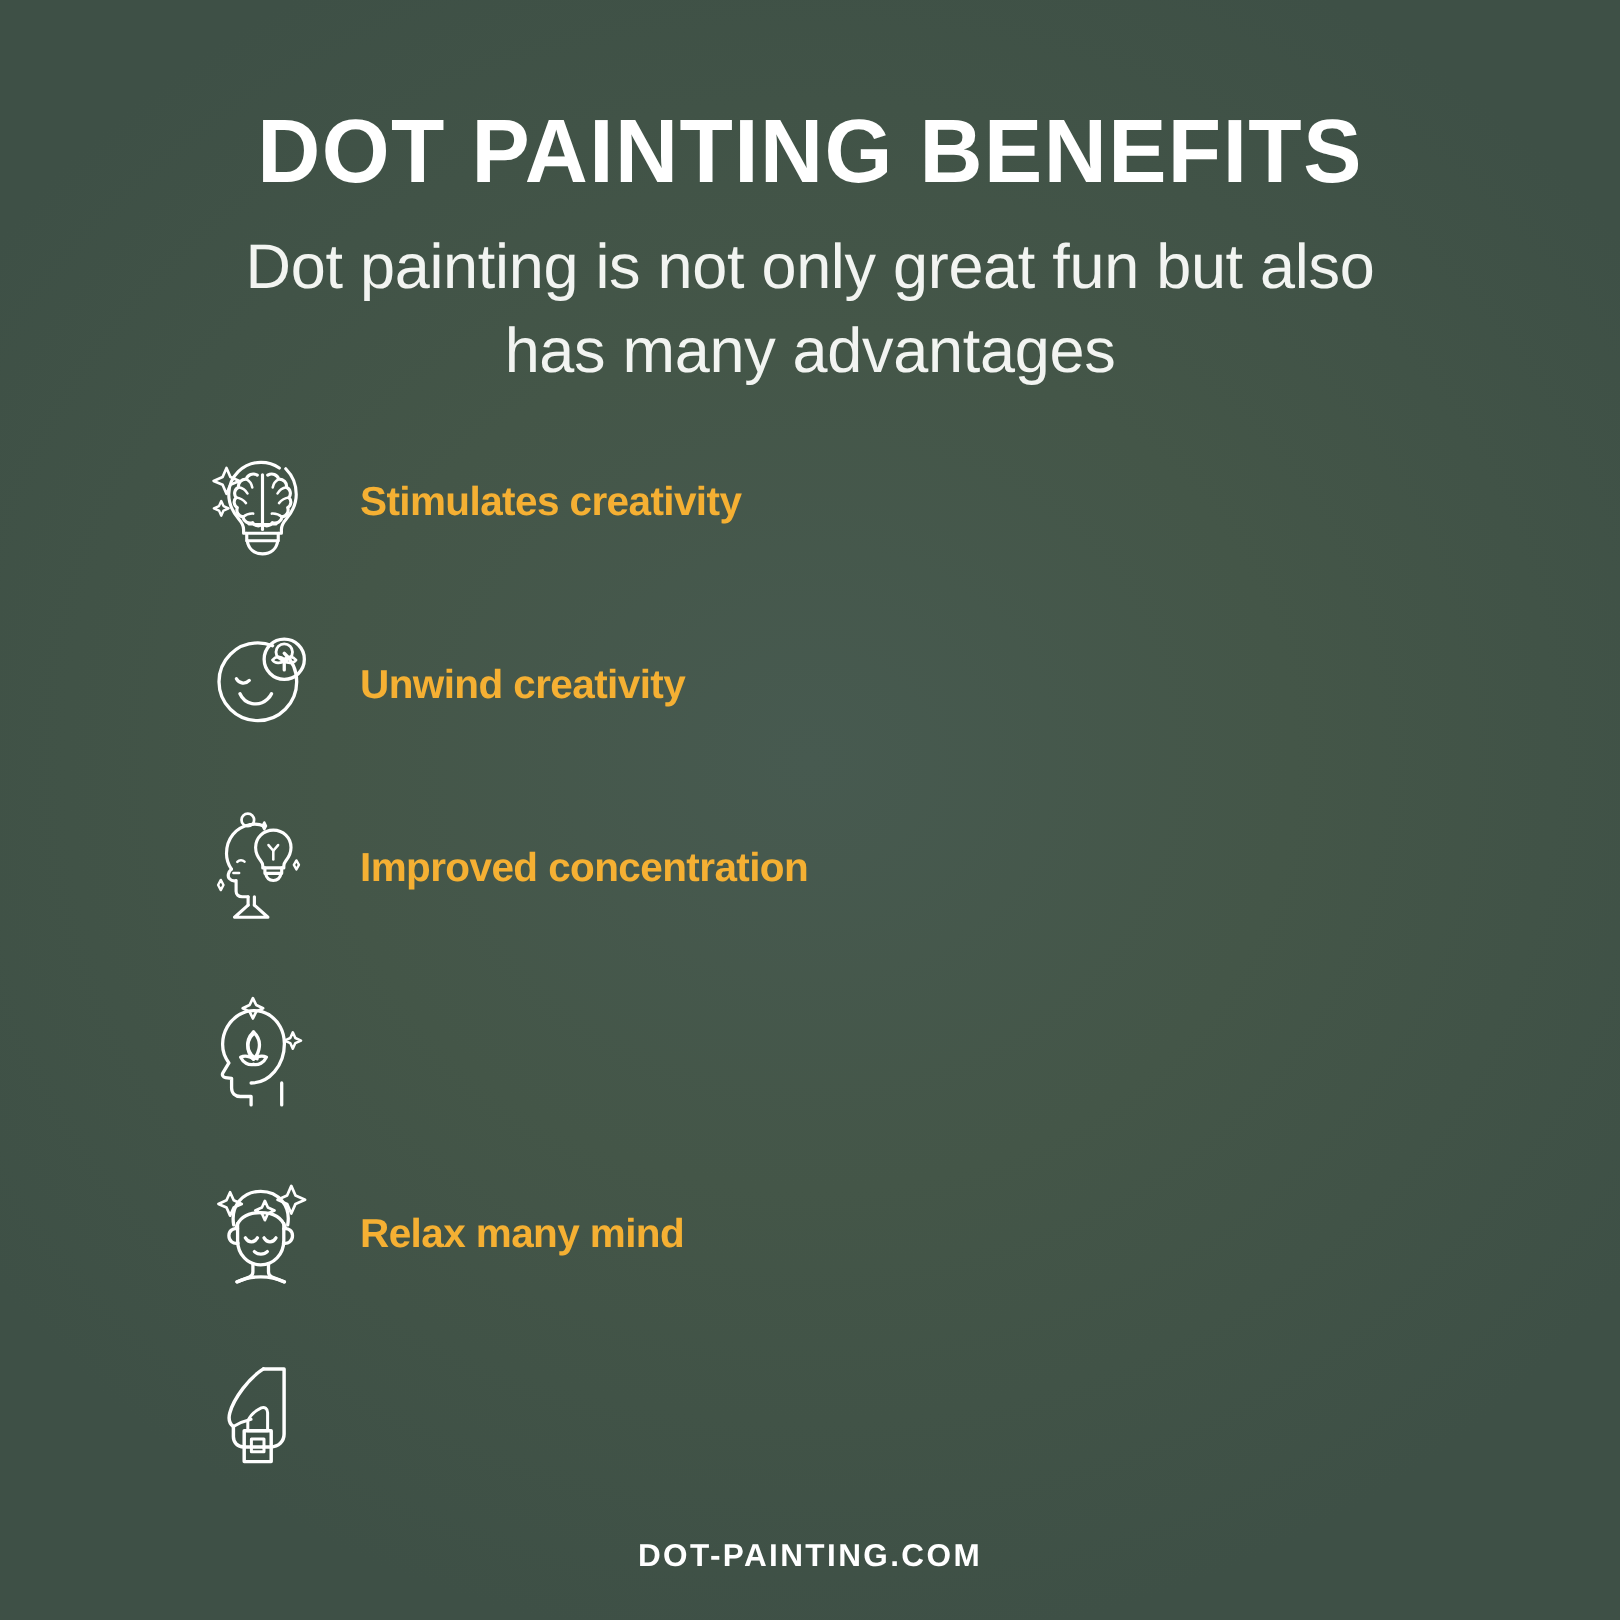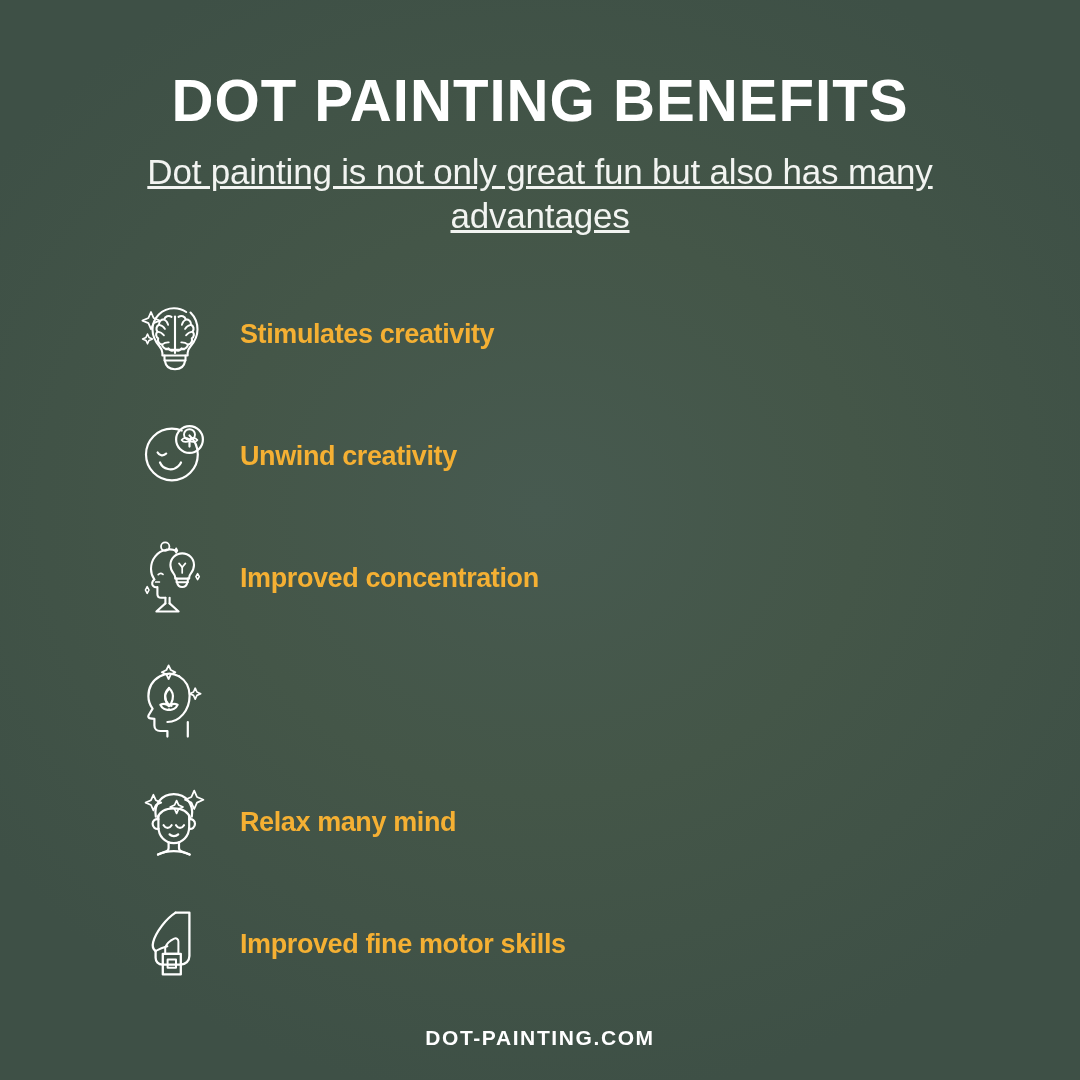--- a/index.html
+++ b/index.html
@@ -43,25 +43,24 @@
     transform: scaleX(0.97);
     transform-origin: center;
     white-space: nowrap;
   }
 
   #subtitle {
     margin: 14px auto 0 auto;
     width: 790px;
     color: #f2f4f1;
     font-family: "Liberation Sans", sans-serif;
-    font-size: 35px;
+    font-size: 42px;
     font-weight: normal;
-    line-height: 44px;
+    line-height: 56px;
     letter-spacing: -0.2px;
-    text-decoration: underline;
   }
 
   
   #benefits {
     position: absolute;
     top: 289px;
     left: 136px;
     width: 820px;
   }
 
@@ -270,21 +269,20 @@
           <path d="M17.6 47 L17.6 53.8 C17.6 57.6 20.4 60.6 24.4 60.6 L37.6 60.6"></path>
 
           <path d="M17.6 47 C21 45 25.2 43.2 29.4 42.2" stroke-width="2"></path>
 
           <path d="M36.2 34.6 C32 36.6 28.6 39.8 27.2 43.4 L27.2 49.8 L40.4 49.8 L40.4 37.6 C40.4 35.2 38.4 33.6 36.2 34.6 Z" stroke-width="2"></path>
 
           <path d="M24.8 49.8 L42.8 49.8 L42.8 70.4 L24.8 70.4 Z"></path>
           <path d="M29.6 55.4 L38 55.4 L38 63.8 L29.6 63.8 Z" stroke-width="2"></path>
         </svg>
       </span>
-      <span class="benefit-label">Improved fine motor skills</span>
     </div>
 
   </div>
 
   <div id="footer">
     <span id="footer-text">DOT-PAINTING.COM</span>
   </div>
 
 </div>
 

